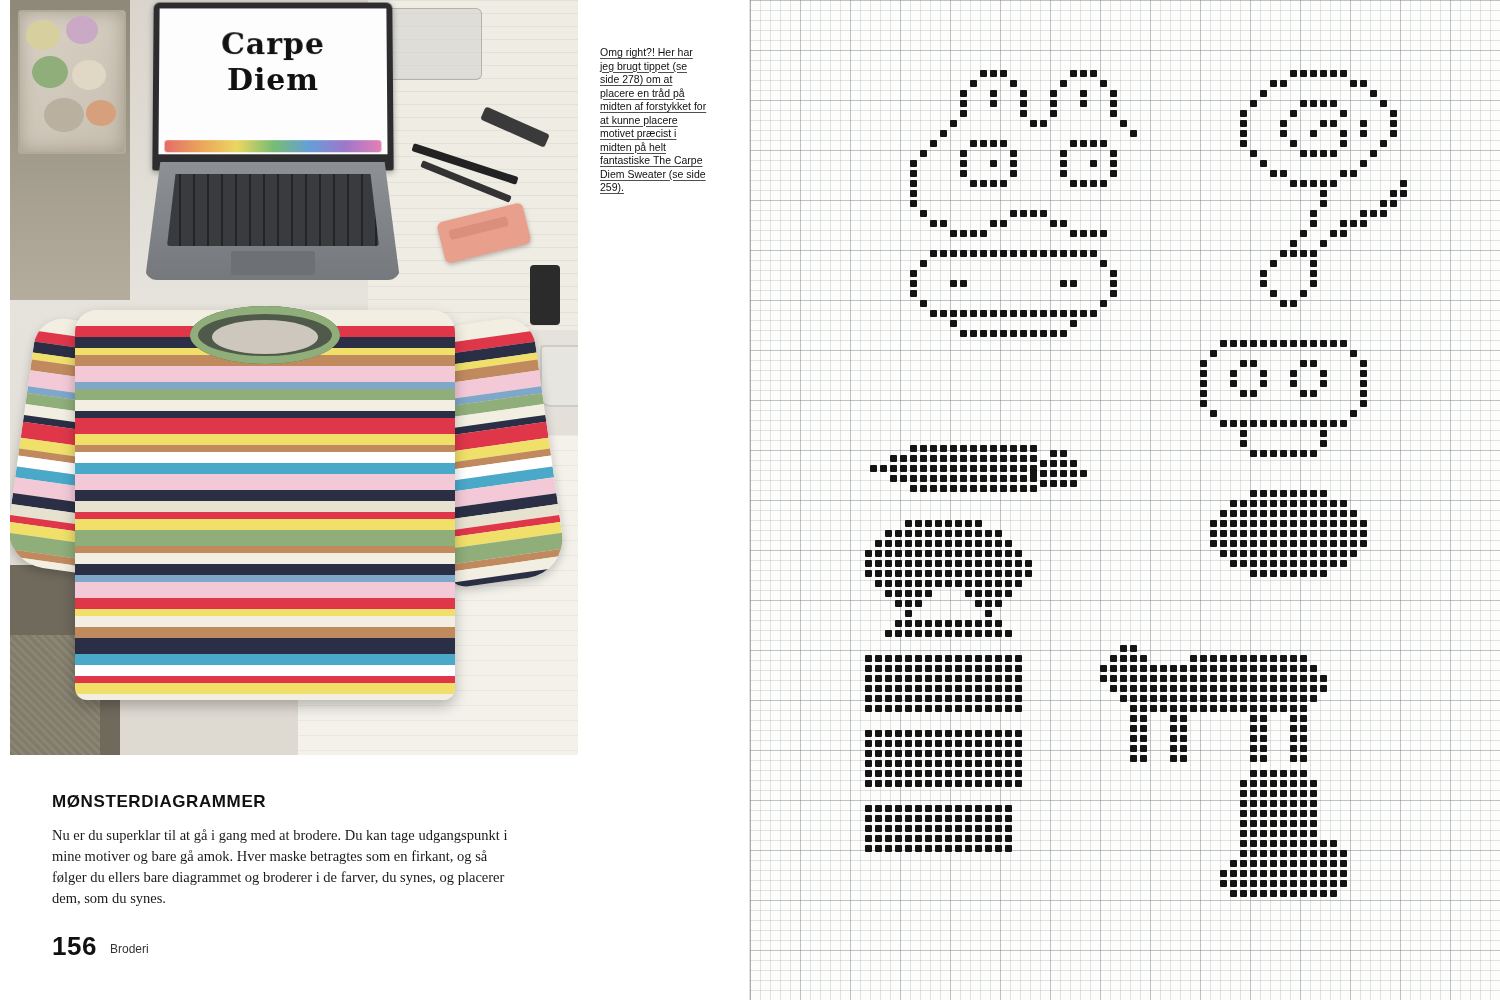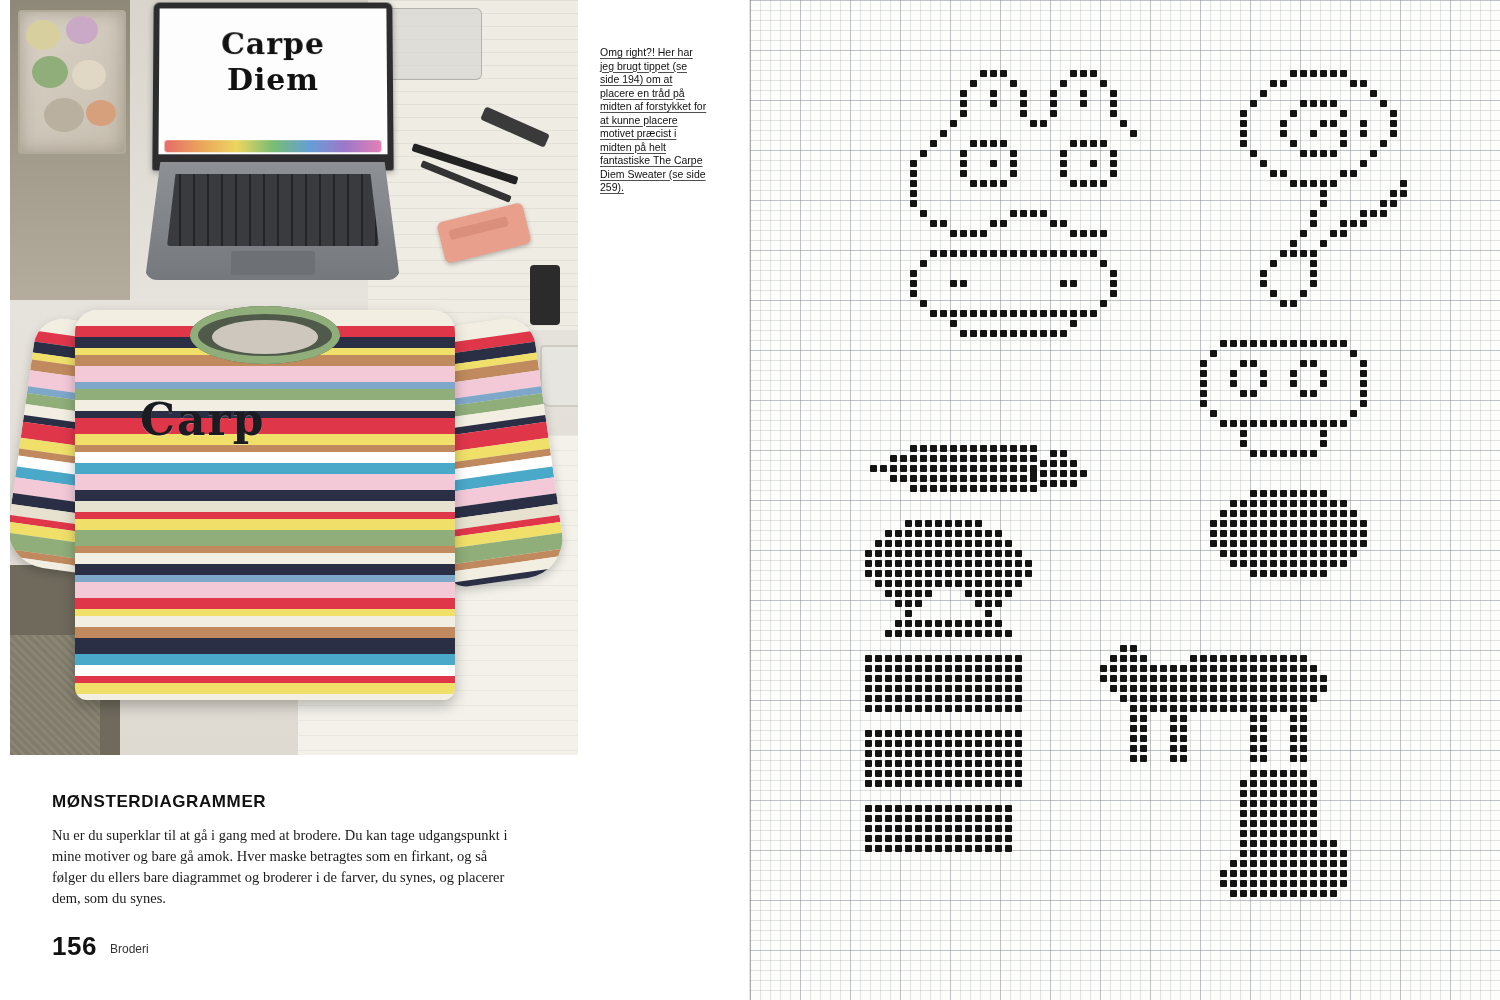--- a/index.html
+++ b/index.html
@@ -242,21 +242,20 @@
               <div style="position: absolute; left: 0px; right: 0px; top: 344px; height: 11px; background: rgb(74, 168, 201);"></div>
               <div style="position: absolute; left: 0px; right: 0px; top: 355px; height: 11px; background: rgb(255, 255, 255);"></div>
               <div style="position: absolute; left: 0px; right: 0px; top: 366px; height: 7px; background: rgb(224, 54, 74);"></div>
               <div style="position: absolute; left: 0px; right: 0px; top: 373px; height: 11px; background: rgb(240, 224, 106);"></div>
               <div style="position: absolute; left: 0px; right: 0px; top: 384px; height: 16px; background: rgb(242, 239, 226);"></div>
             </div>
           </div>
         <div class="neck">
             <div class="neck-hole"></div>
           </div>
-        <div class="sw-text">Carp</div>
       </div>
     </div>
 
     <div class="heading">MØNSTERDIAGRAMMER</div>
     <div class="bodytext">Nu er du superklar til at gå i gang med at brodere. Du kan tage udgangspunkt i mine motiver og bare gå amok. Hver maske betragtes som en firkant, og så følger du ellers bare diagrammet og broderer i de farver, du synes, og placerer dem, som du synes.</div>
     <div class="folio">156</div>
     <div class="folio-label">Broderi</div>
   </div>
 
   <div class="page-right">
@@ -1464,15 +1463,15 @@
         <div class="cell" style="left: 520px; top: 890px;"></div>
         <div class="cell" style="left: 530px; top: 890px;"></div>
         <div class="cell" style="left: 540px; top: 890px;"></div>
         <div class="cell" style="left: 550px; top: 890px;"></div>
         <div class="cell" style="left: 560px; top: 890px;"></div>
         <div class="cell" style="left: 570px; top: 890px;"></div>
         <div class="cell" style="left: 580px; top: 890px;"></div>
       </div>
   </div>
 
-  <div class="sidenote">Omg right?! Her har jeg brugt tippet (se side 194) om at placere en tråd på midten af forstykket for at kunne placere motivet præcist i midten på helt fantastiske The Carpe Diem Sweater (se side 259).</div>
+  <div class="sidenote">Omg right?! Her har jeg brugt tippet (se side 278) om at placere en tråd på midten af forstykket for at kunne placere motivet præcist i midten på helt fantastiske The Carpe Diem Sweater (se side 259).</div>
   <div class="gutter"></div>
 </div>
 
 </body></html>

